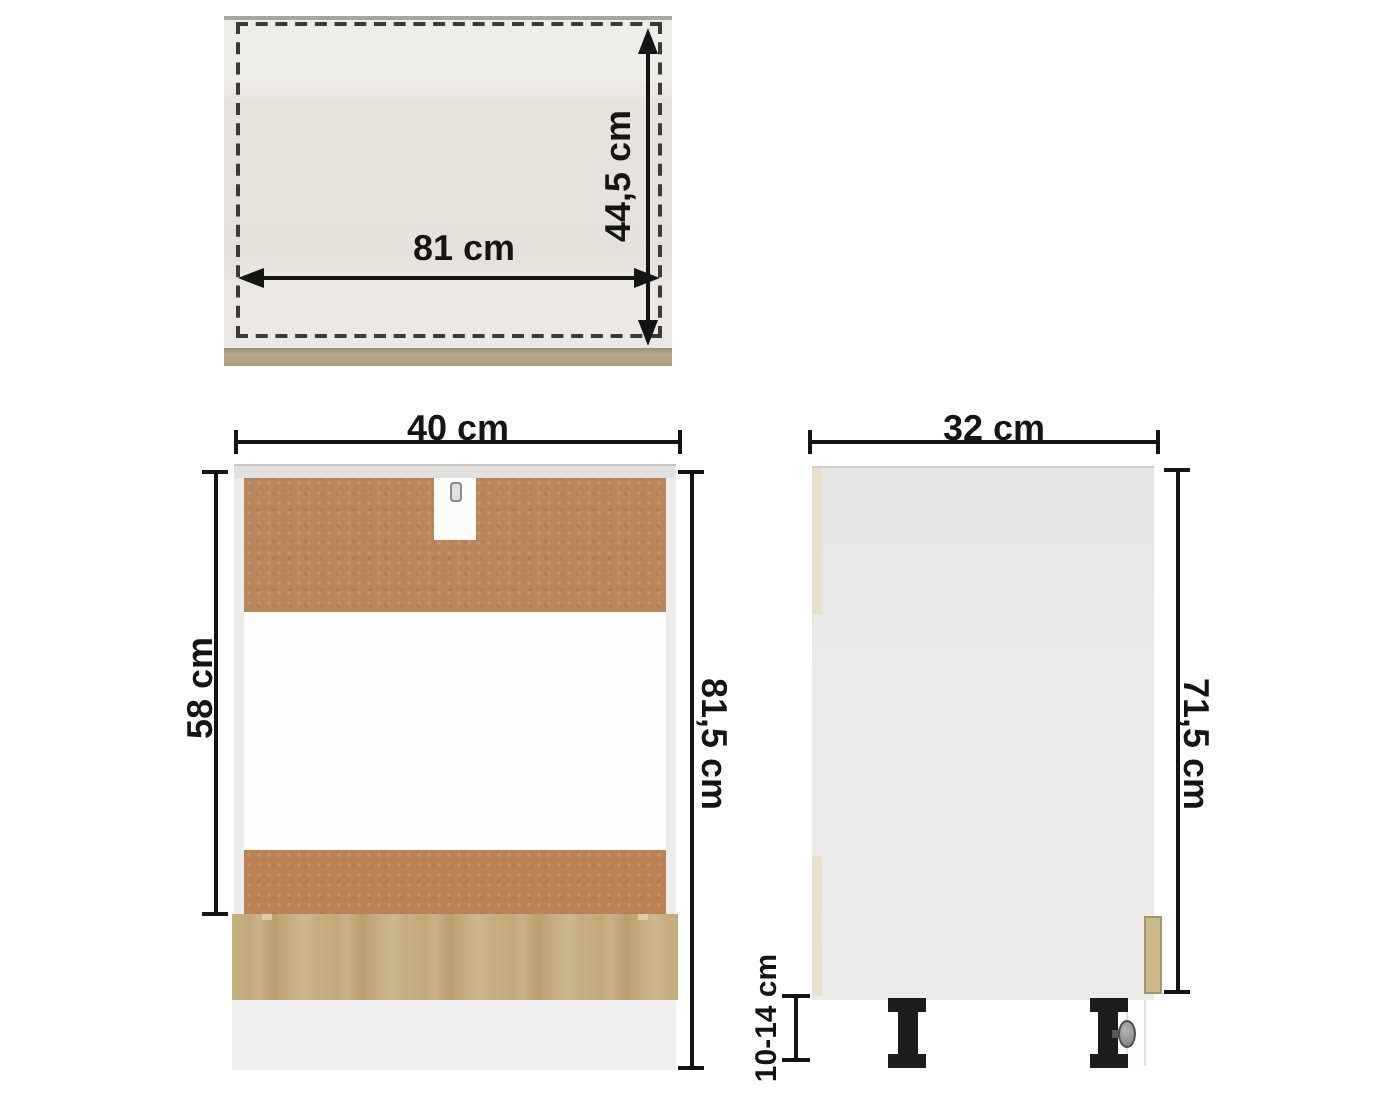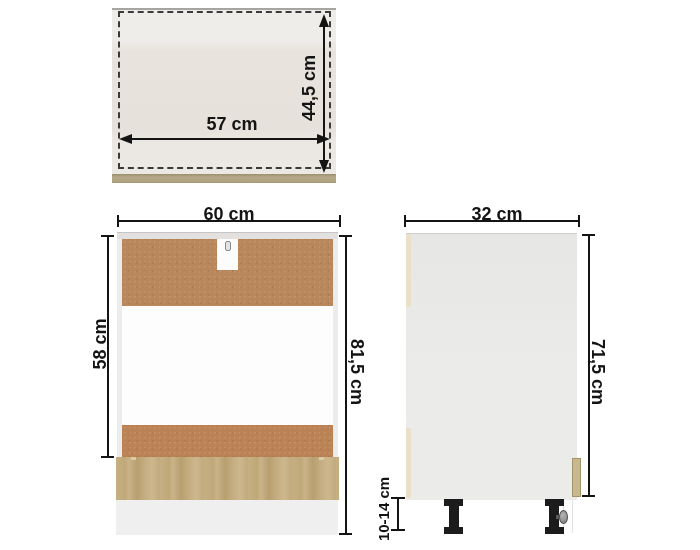--- a/index.html
+++ b/index.html
@@ -46,30 +46,30 @@
   <div class="abs tv-topline" style="left:112px;top:8px;width:224px;height:2px;"></div>
   <div class="abs tv-panel" style="left:112px;top:10px;width:224px;height:164px;"></div>
   <div class="abs tv-oak" style="left:112px;top:174px;width:224px;height:9px;"></div>
   <div class="abs tv-dash" style="left:118px;top:11px;width:209px;height:154px;"></div>
 
   <div class="dline" style="left:128px;top:138px;width:194px;height:2px;"></div>
   <div class="ah" style="left:119px;top:134px;border-right:13px solid #141414;
               border-top:5px solid transparent;border-bottom:5px solid transparent;"></div>
   <div class="ah" style="left:317px;top:134px;border-left:13px solid #141414;
               border-top:5px solid transparent;border-bottom:5px solid transparent;"></div>
-  <div class="dim" style="left:180px;top:114px;width:104px;">57 cm</div>
+  <div class="dim" style="left:180px;top:114px;width:104px;">81 cm</div>
 
   <div class="dline" style="left:323px;top:23px;width:2px;height:141px;"></div>
   <div class="ah" style="left:319px;top:14px;border-bottom:13px solid #141414;
               border-left:5px solid transparent;border-right:5px solid transparent;"></div>
   <div class="ah" style="left:319px;top:160px;border-top:13px solid #141414;
               border-left:5px solid transparent;border-right:5px solid transparent;"></div>
   <div class="dim rot-ccw" style="left:254px;top:78px;width:110px;">44,5 cm</div>
 
-  <div class="dim" style="left:179px;top:204px;width:100px;">60 cm</div>
+  <div class="dim" style="left:179px;top:204px;width:100px;">40 cm</div>
   <div class="dline" style="left:118px;top:220px;width:222px;height:2px;"></div>
   <div class="tick" style="left:117px;top:215px;width:2px;height:12px;"></div>
   <div class="tick" style="left:339px;top:215px;width:2px;height:12px;"></div>
 
   <div class="abs" style="left:117px;top:232px;width:221px;height:7px;background:#e2e1e0;
               border-top:1px solid #c8c6c4;box-sizing:border-box;"></div>
   <div class="abs rail" style="left:117px;top:239px;width:5px;height:261px;"></div>
   <div class="abs rail" style="left:333px;top:239px;width:5px;height:261px;"></div>
   <div class="abs hardboard" style="left:122px;top:239px;width:211px;height:67px;"></div>
   <div class="abs" style="left:217px;top:239px;width:21px;height:31px;background:#fcfcfc;"></div>

